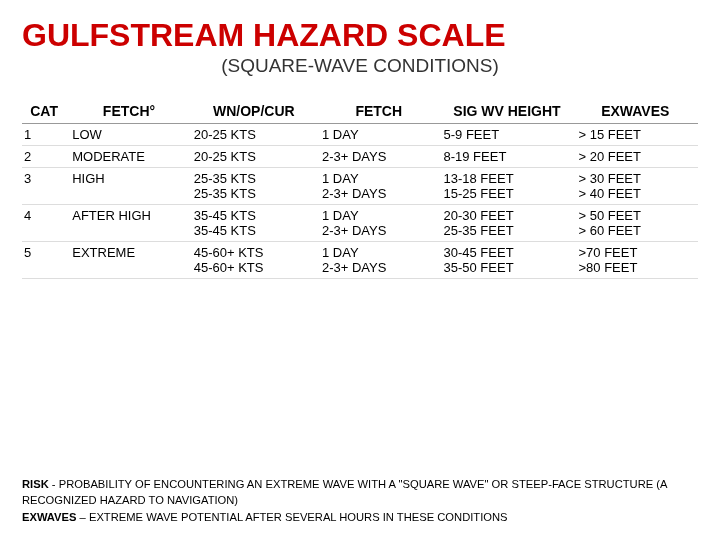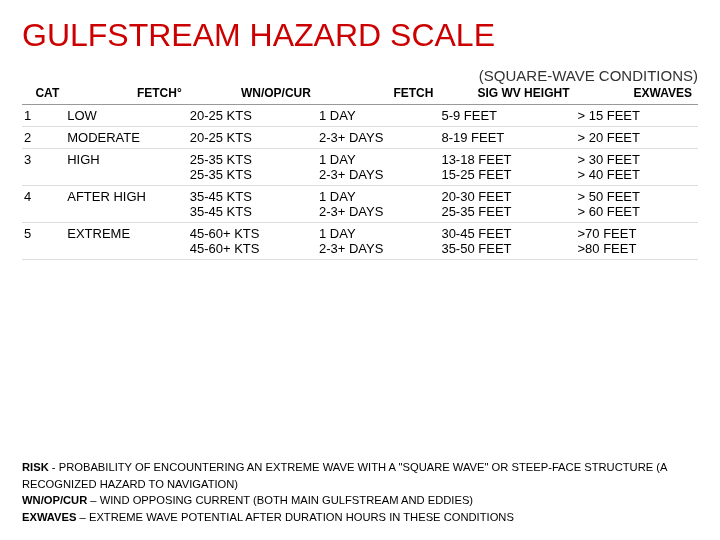--- a/index.html
+++ b/index.html
@@ -12,46 +12,46 @@
     }
     .container {
       width: 720px;
       height: 540px;
       padding: 18px 22px 14px 22px;
       display: flex;
       flex-direction: column;
     }
     .main-title {
       font-size: 32px;
-      font-weight: normal;
+      font-weight: bold;
       color: #cc0000;
       text-align: left;
       line-height: 1.1;
-      margin-bottom: 14px;
+      margin-bottom: 2px;
     }
     .sub-title {
-      font-size: 15px;
+      font-size: 19px;
       color: #333333;
-      text-align: right;
-      margin-bottom: 0;
+      text-align: center;
+      margin-bottom: 24px;
     }
     .table-section {
       flex: 1;
     }
     table {
       width: 100%;
       border-collapse: collapse;
       font-size: 13.5px;
     }
     thead tr th {
       font-weight: bold;
       color: #000;
-      text-align: right;
+      text-align: center;
       padding: 2px 6px 4px 2px;
-      font-size: 12px;
+      font-size: 14px;
       border-bottom: 1px solid #999;
     }
     tbody tr td {
       padding: 3px 6px 3px 2px;
       vertical-align: top;
       color: #000;
       font-size: 13px;
     }
     tbody tr {
       border-bottom: 1px solid #ddd;
@@ -132,16 +132,15 @@
             <td>1 DAY<br>2-3+ DAYS</td>
             <td>30-45 FEET<br>35-50 FEET</td>
             <td>&gt;70 FEET<br>&gt;80 FEET</td>
           </tr>
         </tbody>
     </table>
   </div>
 
   <div class="notes-section" id="notes-section">
   <div><span class="bold">RISK</span><span> -   PROBABILITY OF ENCOUNTERING AN EXTREME WAVE WITH A "SQUARE WAVE" OR STEEP-FACE STRUCTURE (A RECOGNIZED HAZARD TO NAVIGATION)</span></div>
-      <div><span class="bold">WN/OP/CUR</span><span> – WIND OPPOSING CURRENT (BOTH MAIN GULFSTREAM AND EDDIES)</span></div>
-      <div><span class="bold">EXWAVES</span><span> – EXTREME WAVE POTENTIAL AFTER DURATION HOURS IN THESE CONDITIONS</span></div>
+      <div><span class="bold">EXWAVES</span><span> – EXTREME WAVE POTENTIAL AFTER SEVERAL HOURS IN THESE CONDITIONS</span></div>
     </div>
 </div>
 
 </body></html>

